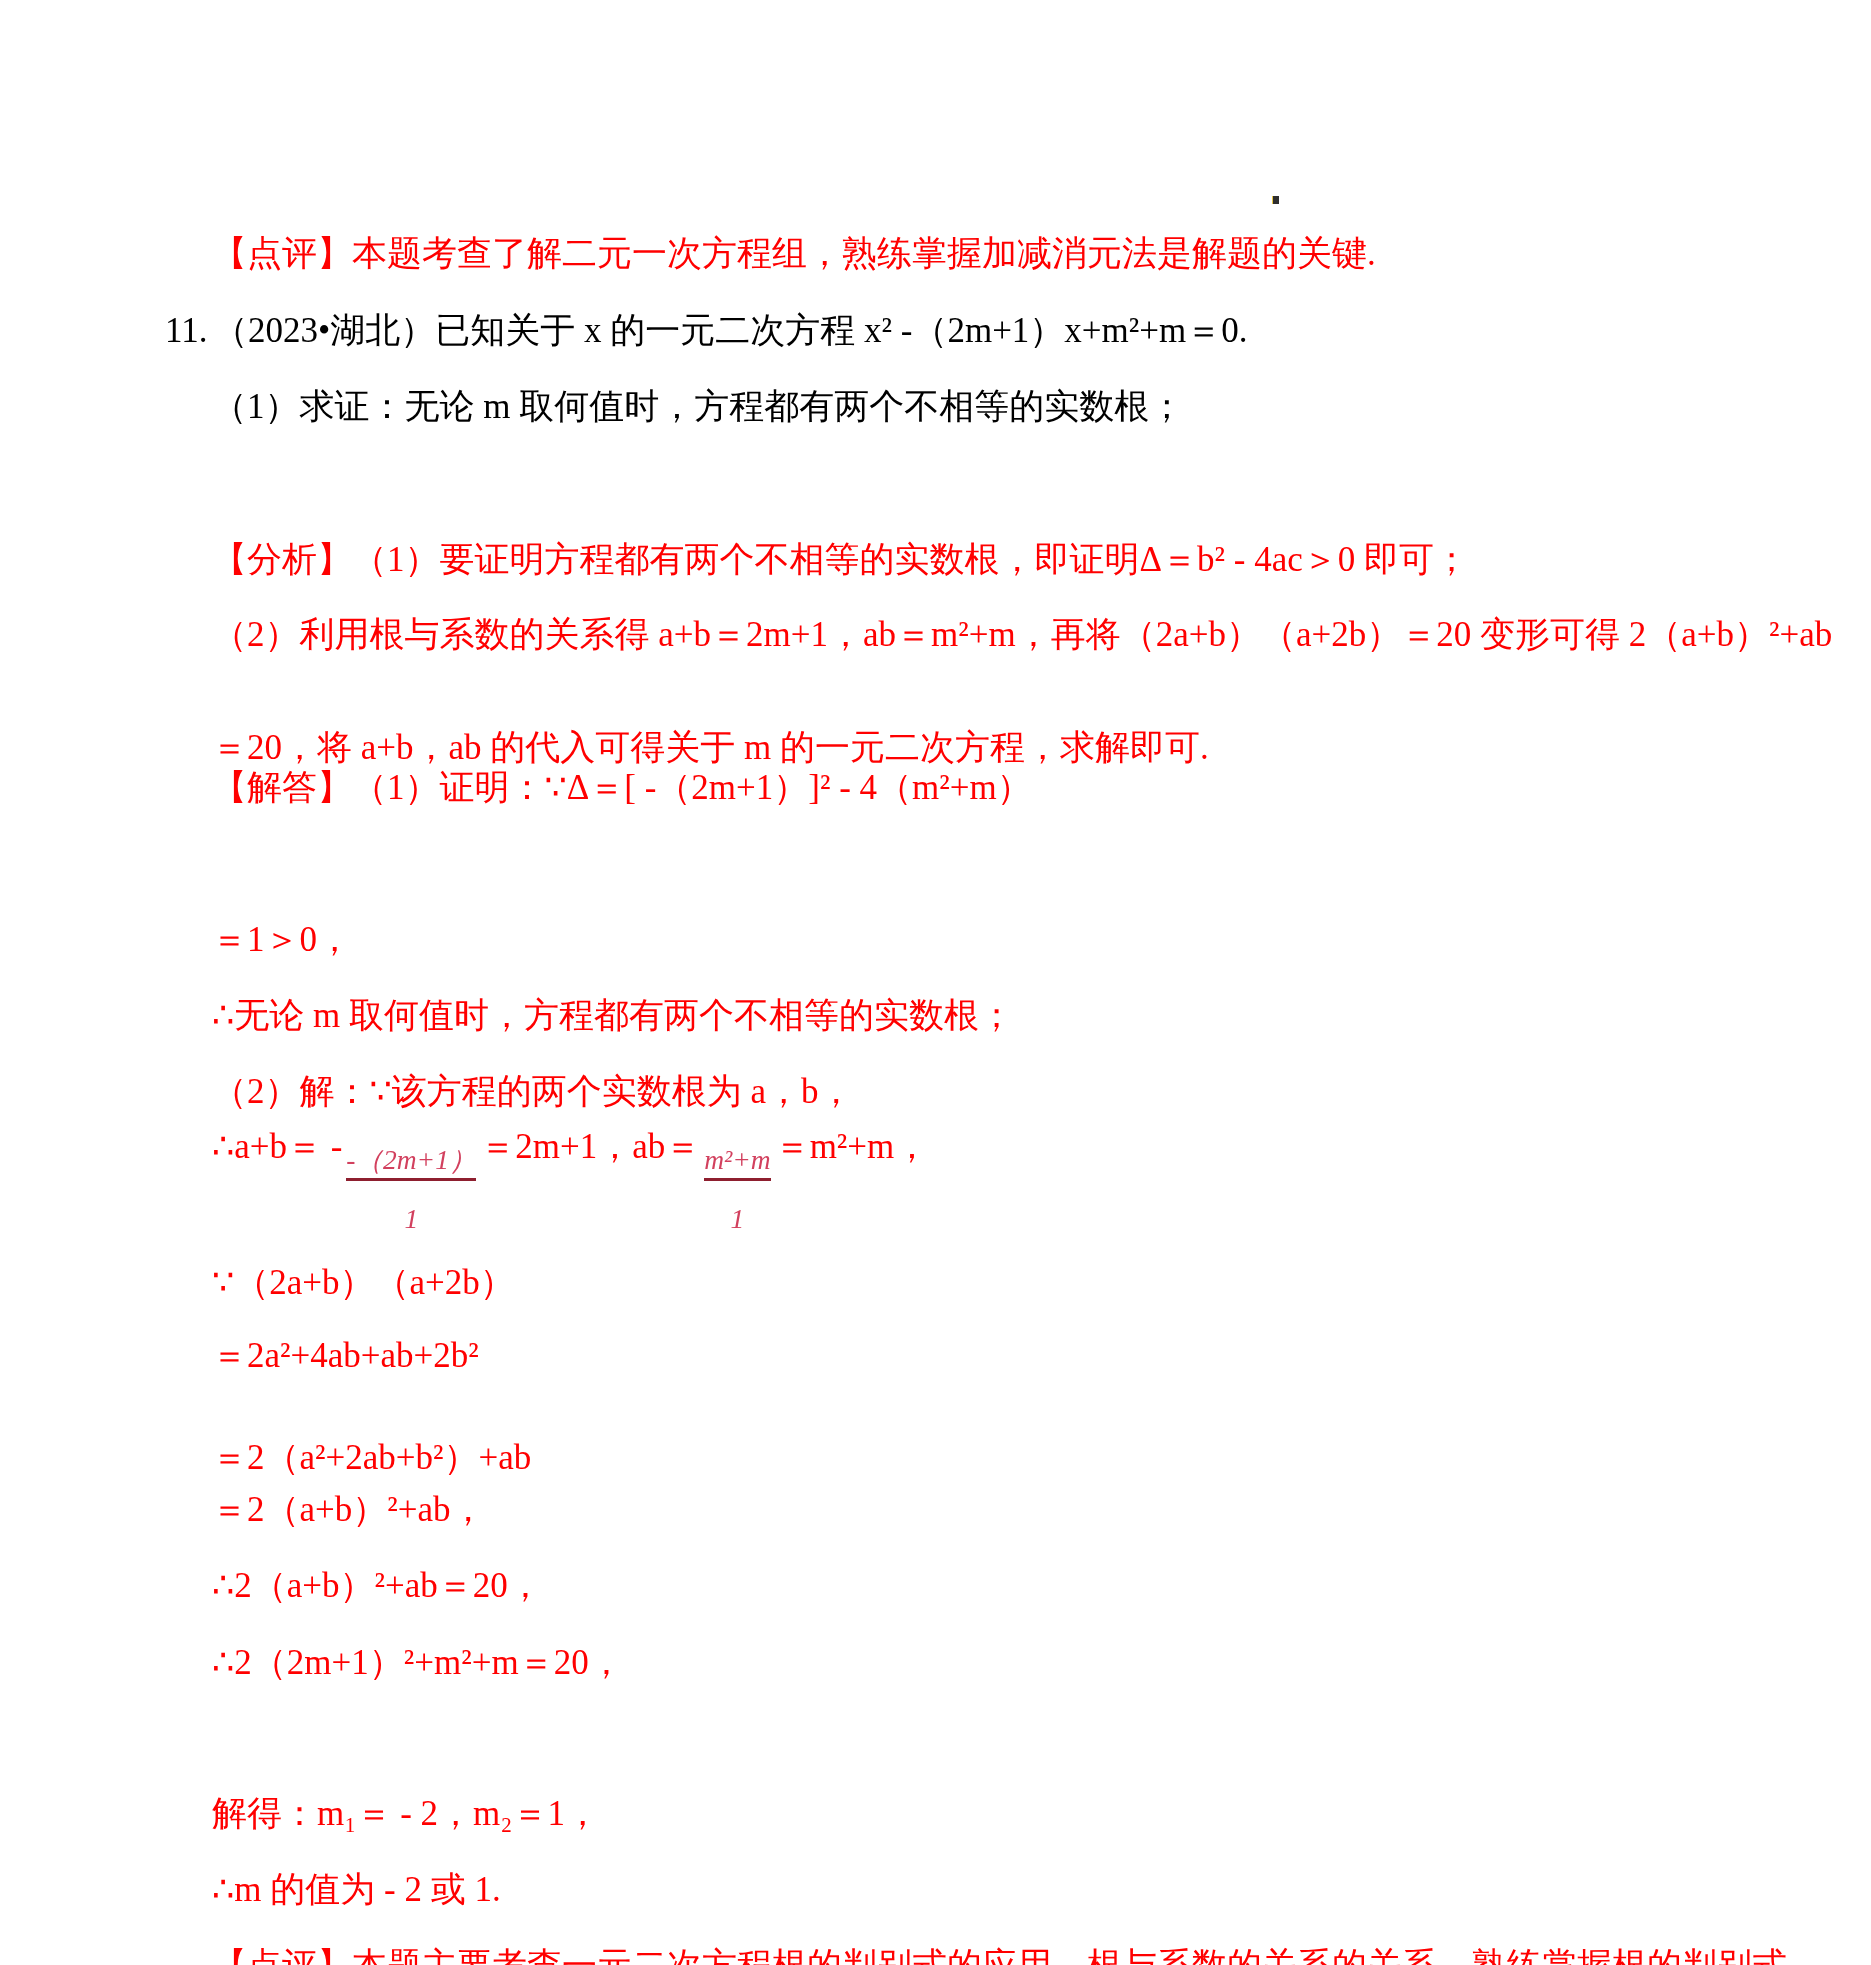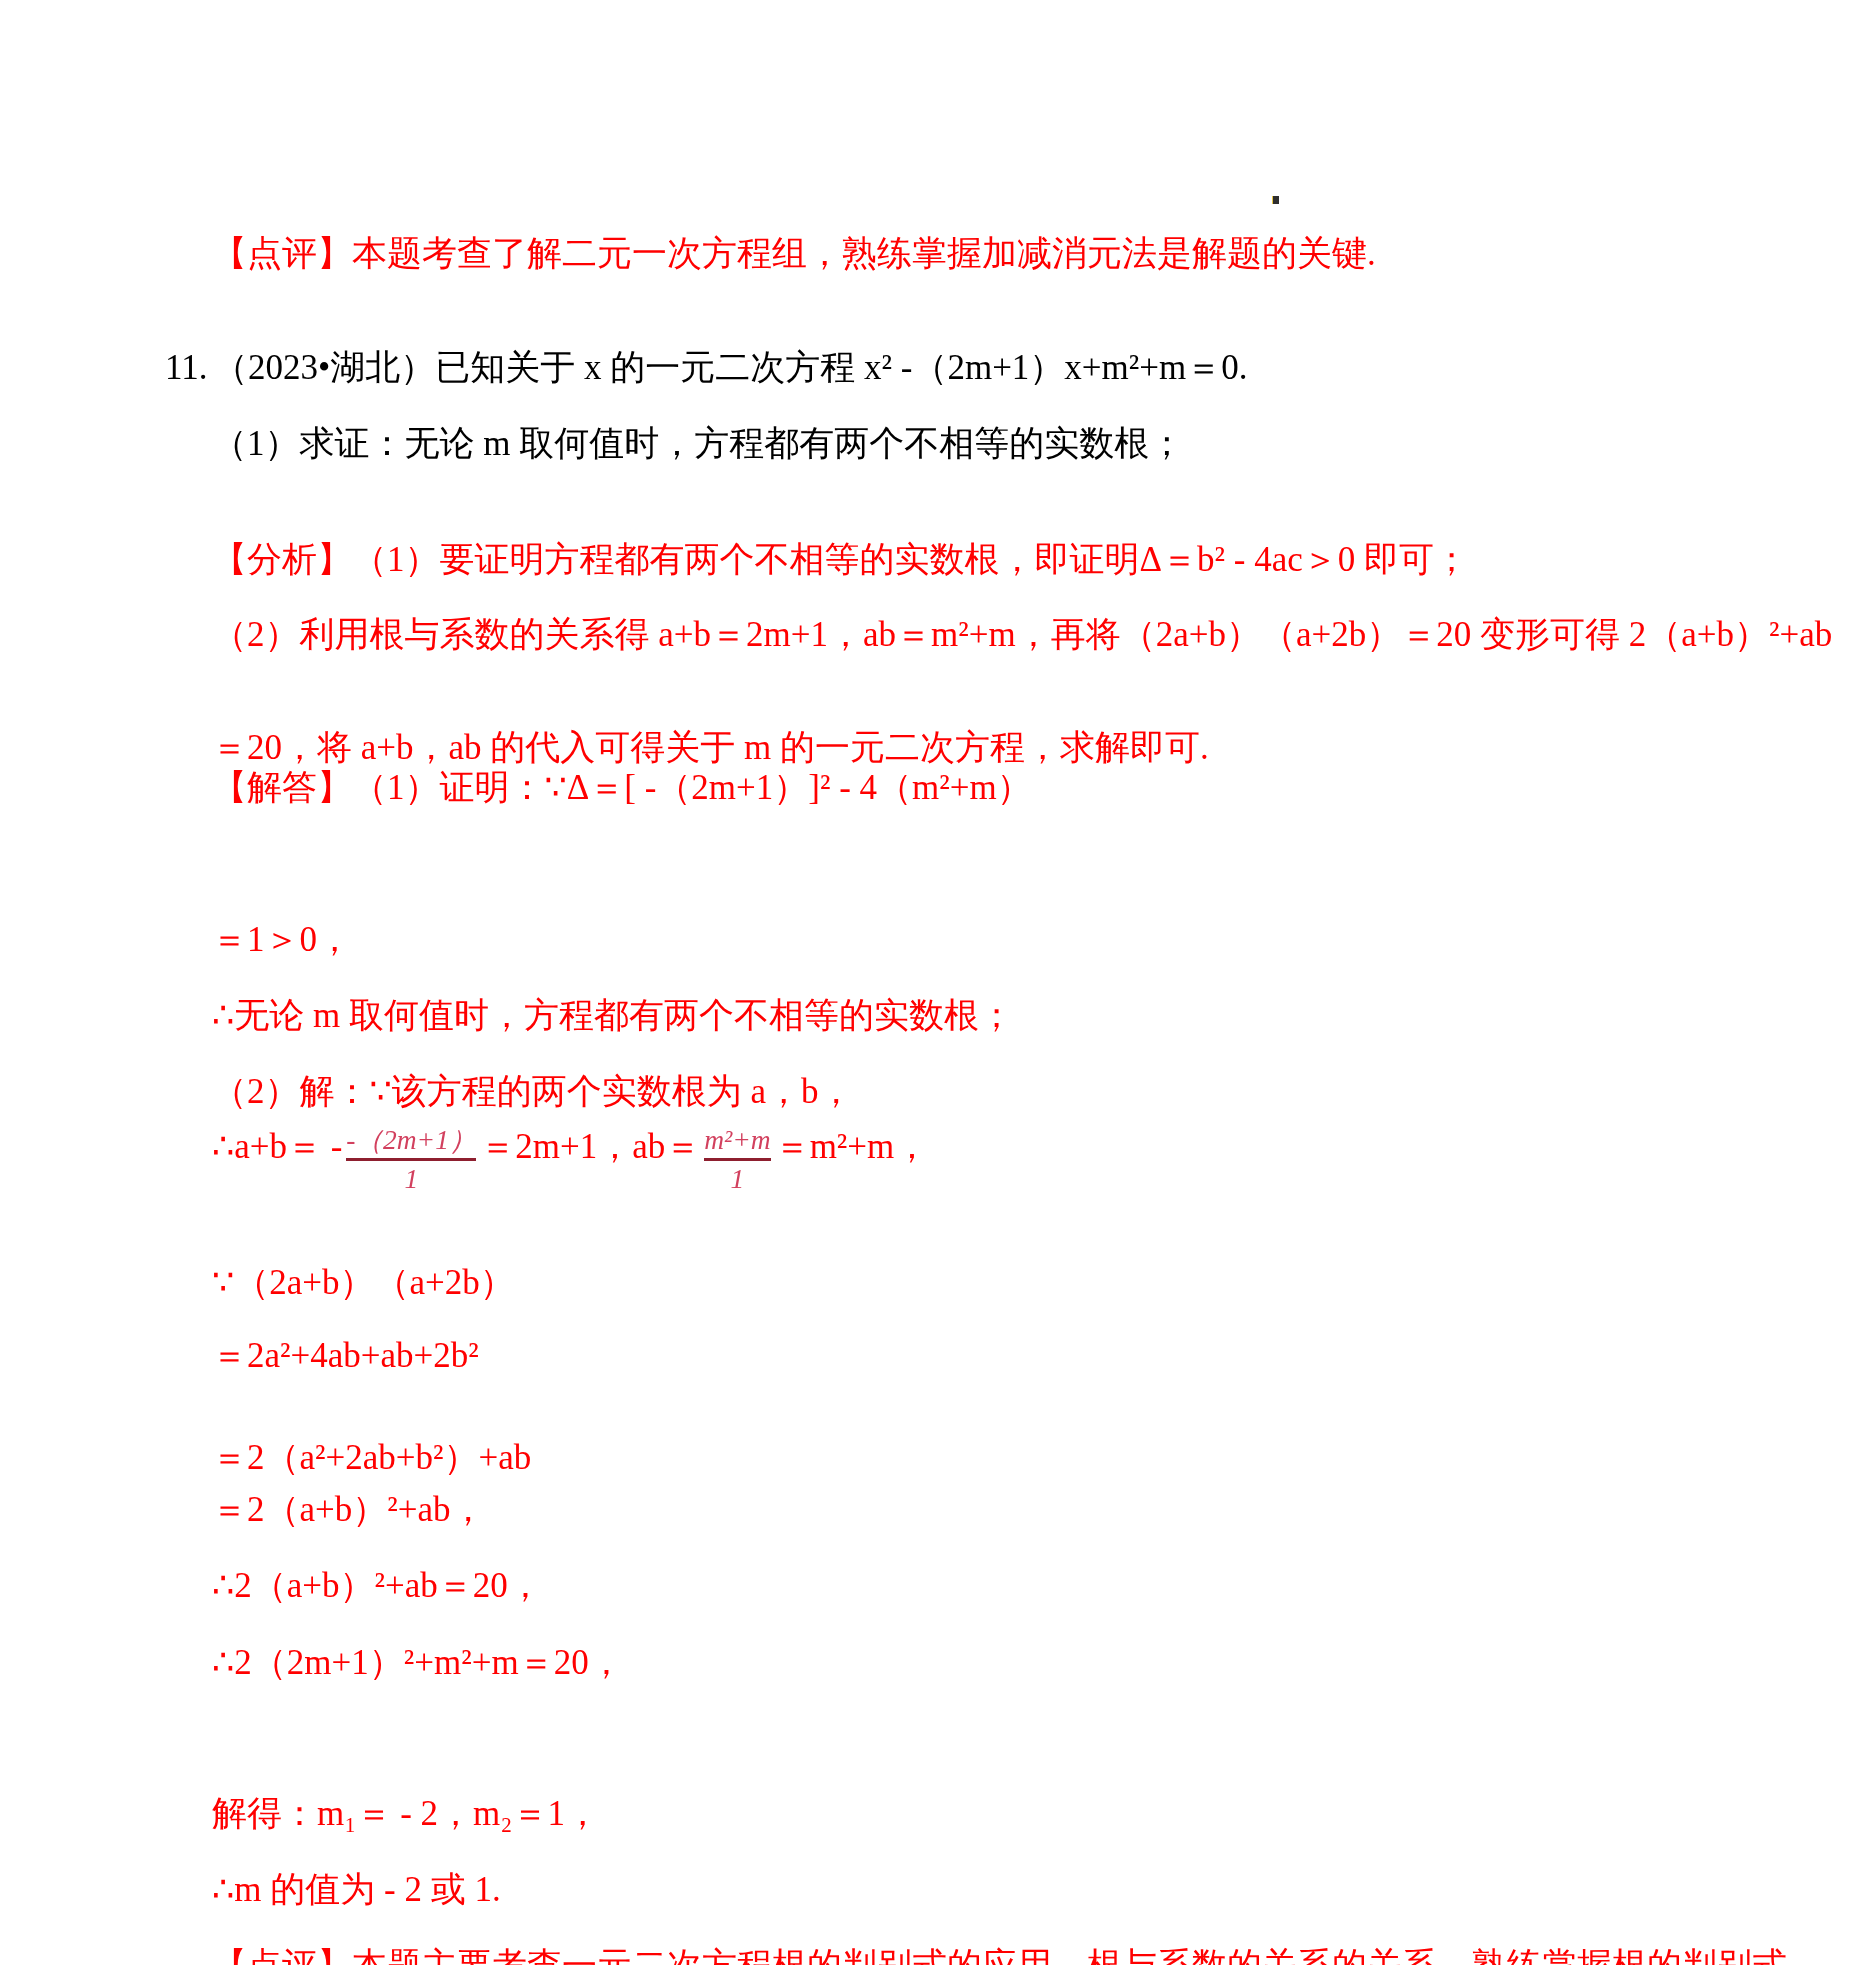--- a/index.html
+++ b/index.html
@@ -12,21 +12,21 @@
     font-family: "Liberation Serif", "DejaVu Serif", "DejaVu Sans", serif;
     font-size: 35px;
     color: #000000;
   }
   .line {
     position: absolute;
     left: 212px;
     white-space: nowrap;
     line-height: 1.25;
   }
-  .black { color: #000000; margin-top: 37px; }
+  .black { color: #000000; }
   .red   { color: #ff0000; }
   .numbered { left: 165px; }
   .inum {
     display: inline-block;
     width: 48px;
   }
   
   .fx {
     display: flex;
     align-items: flex-start;
@@ -36,20 +36,21 @@
     flex-direction: column;
     align-items: center;
     vertical-align: middle;
     margin: 0 3.9px;
     color: #d2405e;
   }
   .frac .fnum, .frac .fden {
     font-size: 27.5px;
     line-height: 1.12;
     font-style: italic;
+    margin-top: 20px;
   }
   .frac .fbar {
     align-self: stretch;
     height: 3.1px;
     background: #8e1f2f;
     margin: 2.4px 0;
   }
   .artifact {
     position: absolute;
     left: 1272px;

